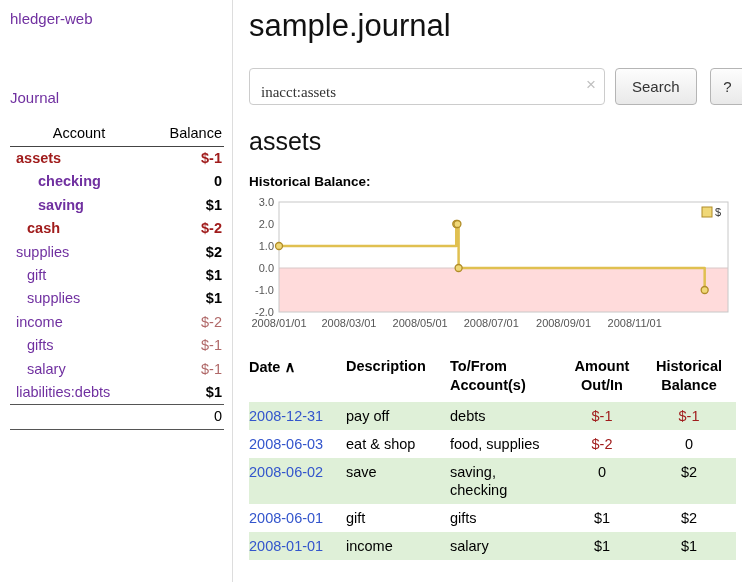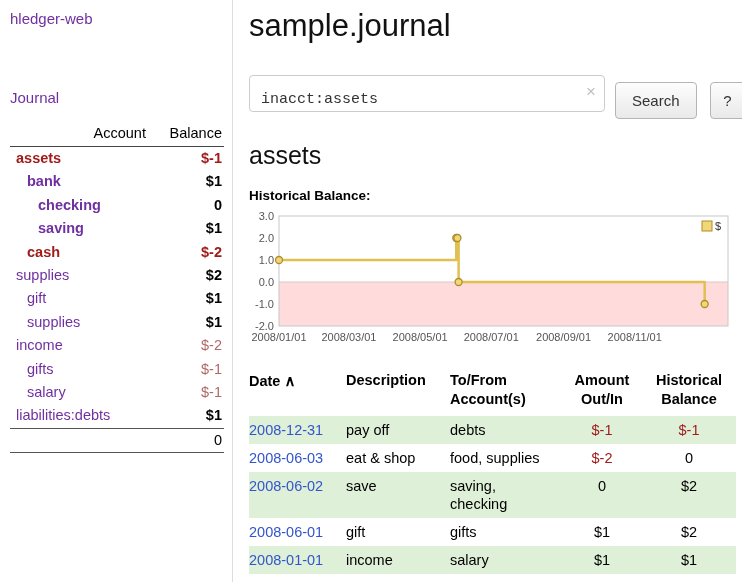--- a/index.html
+++ b/index.html
@@ -12,45 +12,45 @@
     font-family:"Liberation Sans",sans-serif;
   }
   a{text-decoration:none;cursor:pointer}
   .app{display:flex;width:590px;height:582px}
 
   
   .sidebar{width:233px;flex-shrink:0;border-right:1px solid #ddd;padding:10px 8px 0 10px}
   .brand{display:block;font-size:15px;color:var(--purple)}
   .journal-link{display:block;margin-top:62px;font-size:15px;color:var(--purple)}
   table.accounts{width:100%;border-collapse:collapse;margin-top:16px;font-size:14.5px}
-  table.accounts th{font-weight:normal;text-align:right;padding:3px 2px 5px 2px;border-bottom:1px solid #444}
+  table.accounts th{font-weight:normal;text-align:center;padding:3px 2px 5px 2px;border-bottom:1px solid #444}
   table.accounts th.bal-h{text-align:right}
   table.accounts td{padding:3px 2px;line-height:1.2}
   table.accounts a.acct-link{color:var(--purple)}
   table.accounts a.acct-link.neg-name{color:var(--red)}
   table.accounts a.b{font-weight:bold}
   table.accounts td.bal{text-align:right;font-weight:bold}
   table.accounts td.bal.neg{color:var(--red)}
   table.accounts td.bal.neg-muted{color:var(--red-muted);font-weight:normal}
   table.accounts tfoot td{border-top:1px solid #555;border-bottom:1px solid #555;text-align:right;padding:3px 2px;font-weight:normal}
 
   
   main{flex:1;padding:8px 6px 0 16px}
   h1.page-title{font-size:31px;font-weight:normal;color:#111;letter-spacing:0}
   .searchrow{display:flex;align-items:center;margin-top:24px}
   .searchbox{position:relative;width:356px}
   .searchbox input{
     width:100%;height:37px;border:1px solid #ccc;border-radius:4px;
-    padding:12px 30px 0 11px;font-size:15px;color:#333;font-family:Liberation Mono, monospace;outline:none;
+    padding:12px 30px 0 11px;font-size:15px;color:#333;font-family:Liberation Serif, serif;outline:none;
   }
   .searchbox .clear{position:absolute;right:9px;top:8px;color:#c0c0c0;font-size:17px;line-height:1;cursor:pointer}
   .btn{
     margin-left:10px;height:37px;padding:0 16px;font-size:15px;color:#333;
     background:linear-gradient(#fdfdfd,#e9e9e9);border:1px solid #b5b5b5;border-radius:4px;
-    font-family:inherit;cursor:pointer;margin-top:14px;
+    font-family:inherit;cursor:pointer;
   }
   .btn.help{margin-left:13px;width:36px;padding:0}
   h2.acct-heading{margin-top:22px;font-size:25px;font-weight:normal;color:#111}
   .chart-label{margin-top:18px;font-size:13.5px;font-weight:bold}
   #chart{margin-top:5px}
 
   
   table.register{margin-top:15px;border-collapse:collapse;table-layout:fixed;width:487px;font-size:14.5px}
   table.register th{font-weight:bold;text-align:left;vertical-align:top;line-height:1.3;padding:2px 8px 7px 0}
   table.register th.r,table.register td.r{text-align:center}
@@ -75,24 +75,20 @@
       <thead>
         <tr>
           <th>Account</th>
           <th class="bal-h">Balance</th>
         </tr>
       </thead>
       <tbody id="accounts-body">
           <tr>
             <td style="padding-left: 6px;"><a class="acct-link neg-name b">assets</a></td>
             <td class="bal neg">$-1</td>
-          </tr>
-          <tr>
-            <td style="padding-left: 17px;"><a class="acct-link b">bank</a></td>
-            <td class="bal">$1</td>
           </tr>
           <tr>
             <td style="padding-left: 28px;"><a class="acct-link b">checking</a></td>
             <td class="bal">0</td>
           </tr>
           <tr>
             <td style="padding-left: 28px;"><a class="acct-link b">saving</a></td>
             <td class="bal">$1</td>
           </tr>
           <tr>

